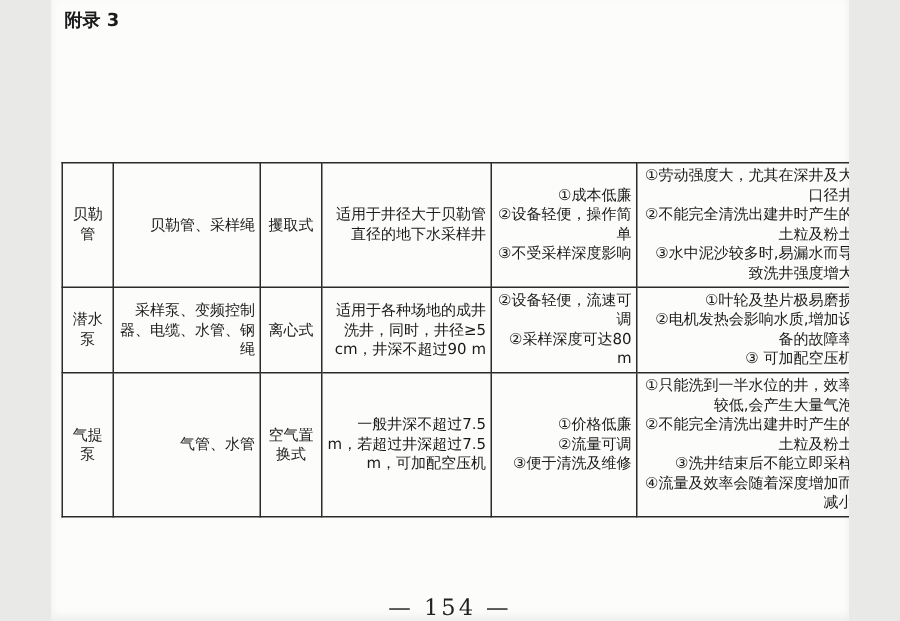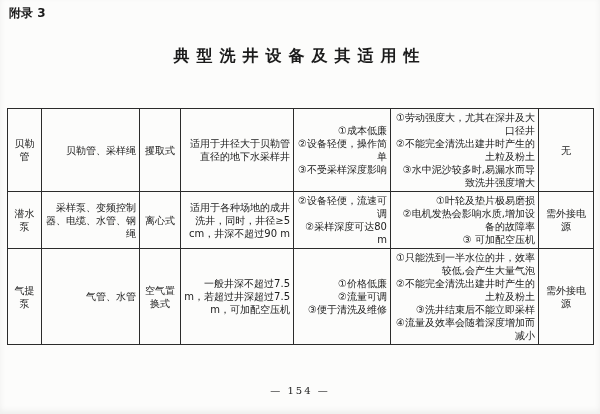--- a/index.html
+++ b/index.html
@@ -1,17 +1,17 @@
 <!DOCTYPE html>
 <html><head>
 <meta charset="utf-8">
 <style>
   html,body { margin:0; padding:0; background:#e9e9e7; }
   .page {
-    position:relative; width:600px; height:414px; margin:0 auto;
+    position:relative; width:532px; height:414px; margin:0 auto;
     background:#fcfcfb; color:#1b1b1b; overflow:hidden;
     font-family:"DejaVu Sans","Liberation Sans",sans-serif;
     box-shadow:inset 0 -3px 6px rgba(0,0,0,0.06);
   }
   .appendix {
     position:absolute; left:9px; top:5px;
     font-size:12px; font-weight:bold;
   }
   .doc-title {
     position:absolute; left:0; right:0; top:46px; text-align:center;
@@ -26,33 +26,32 @@
     border:1px solid #2b2b2b;
     font-size:10px; line-height:13px;
     padding:2px 3px; vertical-align:middle;
     overflow:hidden;
   }
   table.main th { font-weight:bold; text-align:center; }
   td.c { text-align:center; }
   td.l { text-align:right; }
   .pre { white-space:pre-line; }
   .pageno {
-    position:absolute; left:0; right:0; bottom:18px; text-align:center;
-    font-size:10px; letter-spacing:2px; color:#222;
+    position:absolute; left:0; right:0; bottom:0; text-align:center;
+    font-size:15px; letter-spacing:2px; color:#222;
     font-family:"DejaVu Serif","Liberation Serif",serif;
   }
 </style>
 </head>
 <body>
 
 <div class="page">
 
   <div class="appendix">附录 3</div>
 
-  <div class="doc-title">典型洗井设备及其适用性</div>
 
   <table class="main">
     <colgroup>
       <col style="width:34px">
         <col style="width:98px">
         <col style="width:41px">
       <col style="width:113px">
         <col style="width:97px">
         <col style="width:148px">
       <col style="width:55px">

